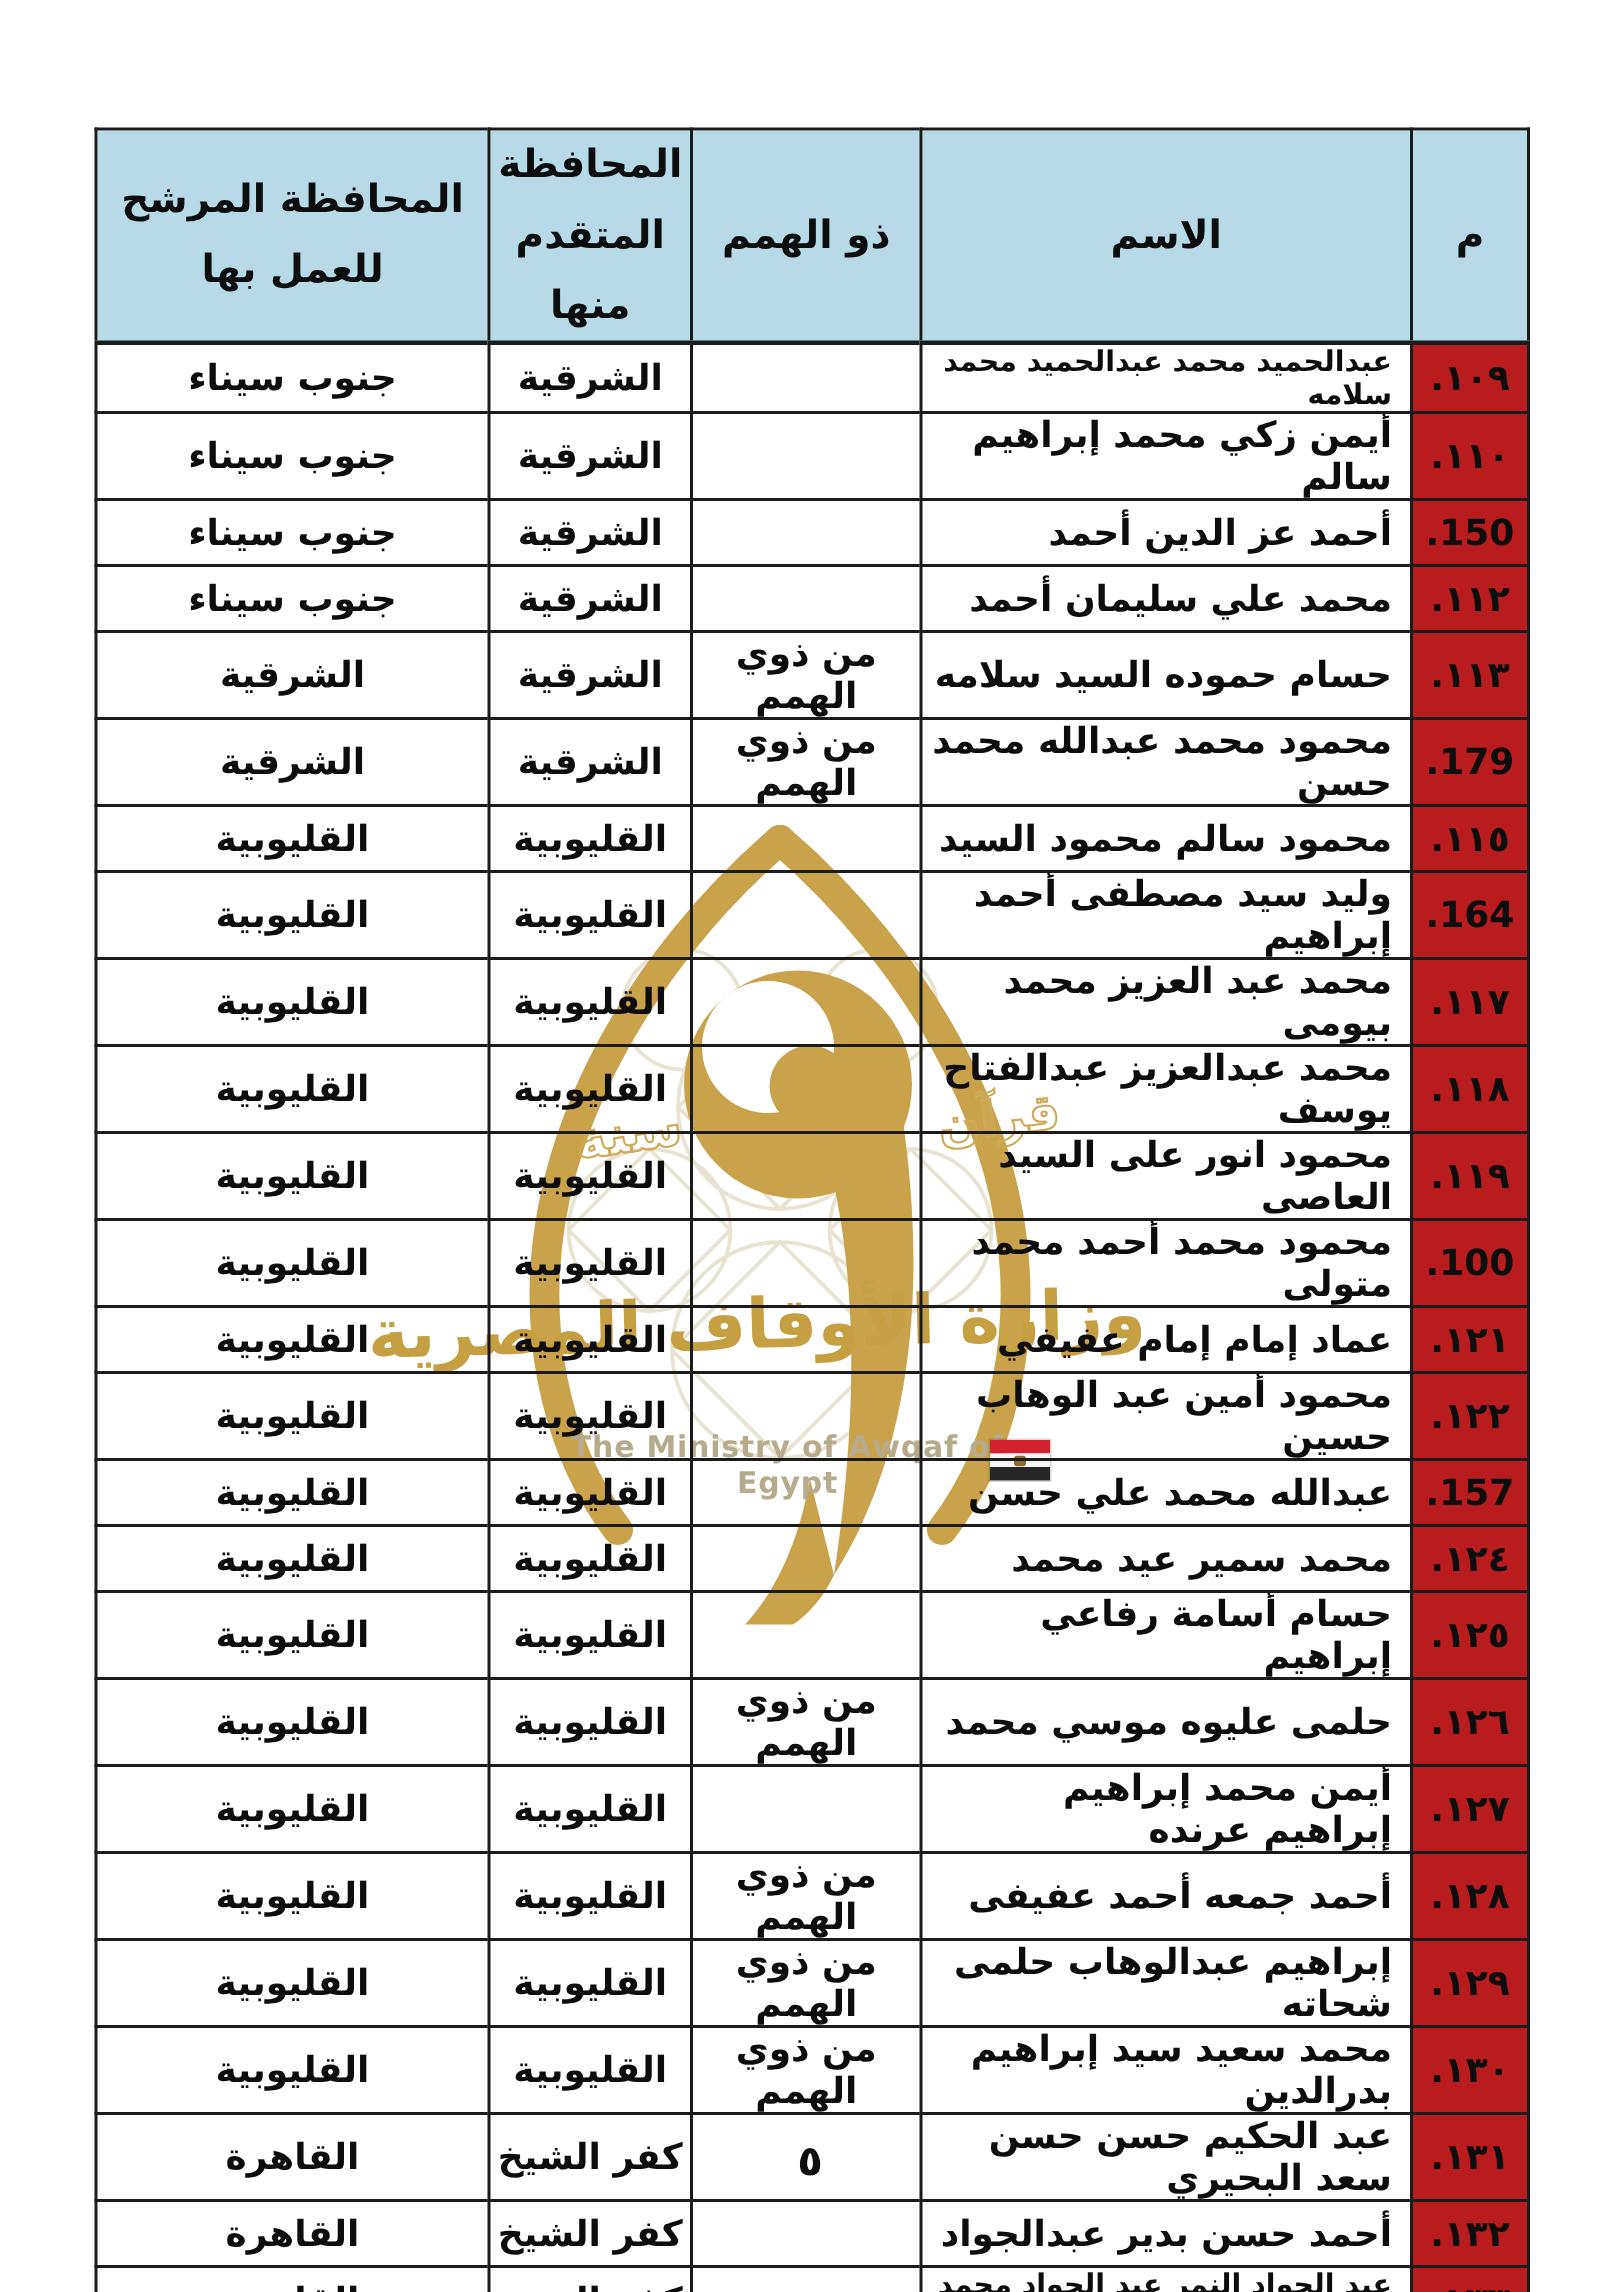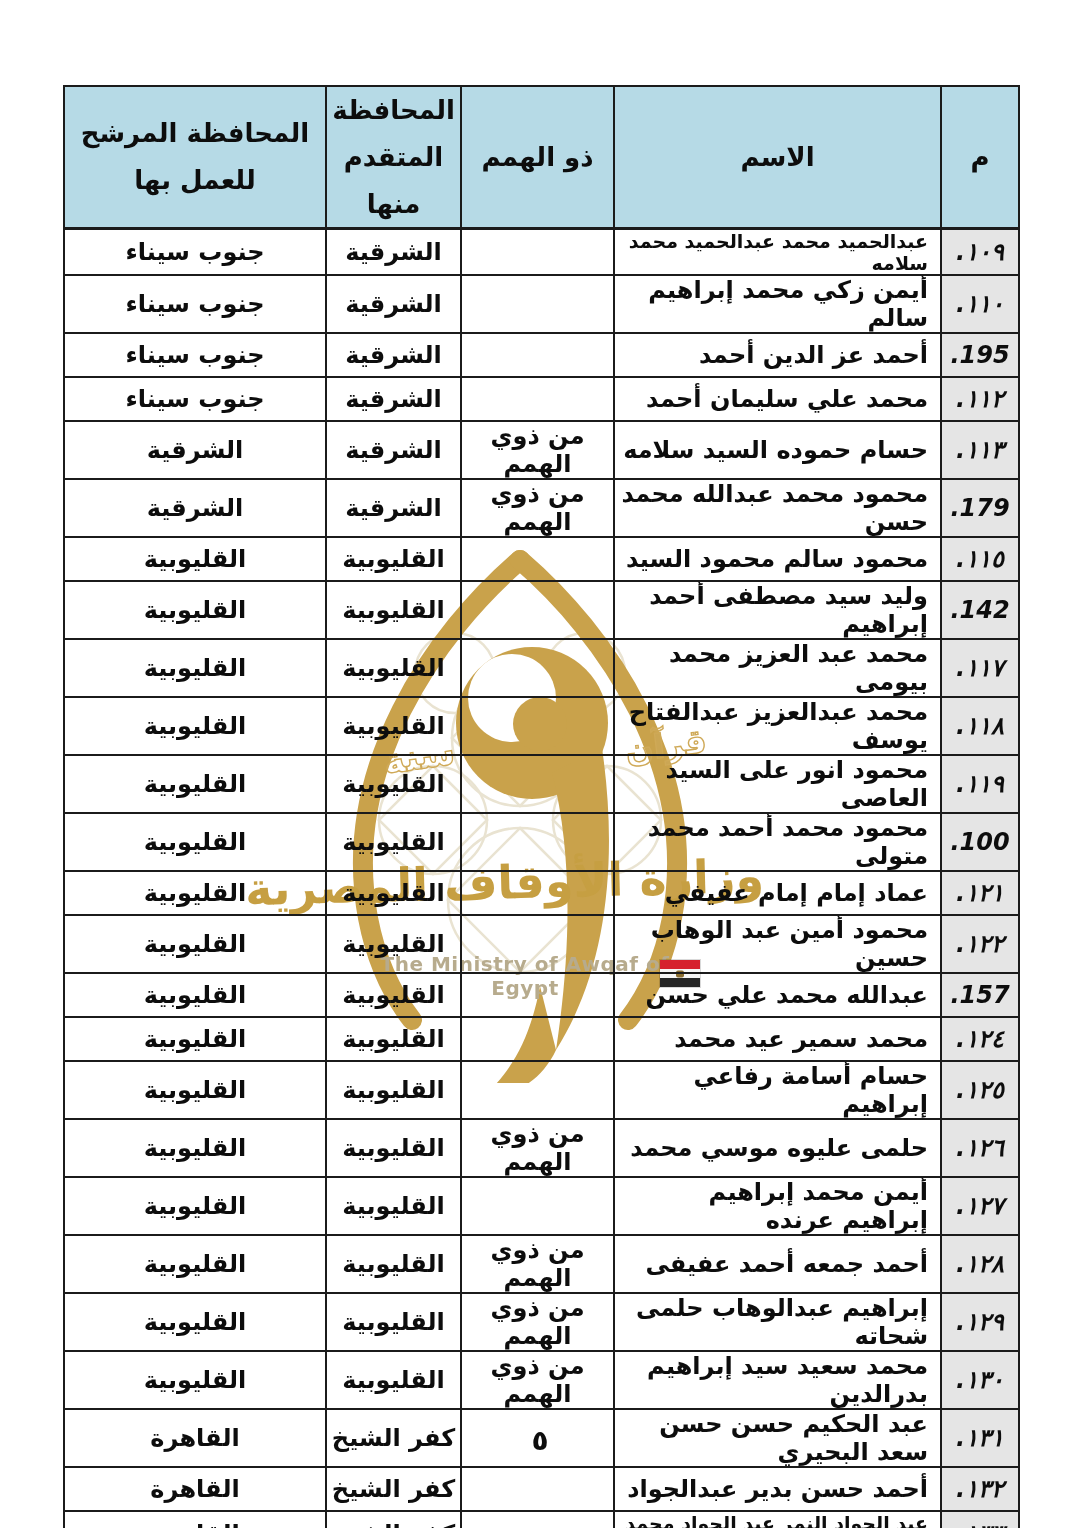--- a/index.html
+++ b/index.html
@@ -40,21 +40,21 @@
     border:2px solid #1b1b1b;color:#0d0d0d;font-weight:bold;
     text-align:center;vertical-align:middle;padding:0 4px;background:transparent;
     overflow:hidden;
   }
   table.roster thead th{
     height:91px;background:#b6dae6;font-size:26px;line-height:1.8;
     border-bottom:3px solid #1b1b1b;
   }
   table.roster tbody tr{height:44px;}
   table.roster tbody td{font-size:24px;}
-  table.roster td.num-col{background:#e5e5e5;font-size:24px;font-style:italic;}
+  table.roster td.num-col{background:#b91c1c;font-size:24px;}
   table.roster td.name-col{text-align:right;padding-right:12px;font-size:24px;}
   table.roster td.name-col.small{font-size:19px;}
 
   
   .page-number{position:absolute;left:515px;top:1424px;width:50px;text-align:center;
     font-size:28px;font-weight:bold;color:#0d0d0d;z-index:2;}
 </style>
 </head>
 <body>
 
@@ -129,21 +129,21 @@
           <td>جنوب سيناء</td>
         </tr>
         <tr>
           <td class="num-col">١١٠.</td>
           <td class="name-col">أيمن زكي محمد إبراهيم سالم</td>
           <td></td>
           <td>الشرقية</td>
           <td>جنوب سيناء</td>
         </tr>
         <tr>
-          <td class="num-col">195.</td>
+          <td class="num-col">150.</td>
           <td class="name-col">أحمد عز الدين أحمد</td>
           <td></td>
           <td>الشرقية</td>
           <td>جنوب سيناء</td>
         </tr>
         <tr>
           <td class="num-col">١١٢.</td>
           <td class="name-col">محمد علي سليمان أحمد</td>
           <td></td>
           <td>الشرقية</td>
@@ -164,21 +164,21 @@
           <td>الشرقية</td>
         </tr>
         <tr>
           <td class="num-col">١١٥.</td>
           <td class="name-col">محمود سالم محمود السيد</td>
           <td></td>
           <td>القليوبية</td>
           <td>القليوبية</td>
         </tr>
         <tr>
-          <td class="num-col">142.</td>
+          <td class="num-col">164.</td>
           <td class="name-col">وليد سيد مصطفى أحمد إبراهيم</td>
           <td></td>
           <td>القليوبية</td>
           <td>القليوبية</td>
         </tr>
         <tr>
           <td class="num-col">١١٧.</td>
           <td class="name-col">محمد عبد العزيز محمد بيومى</td>
           <td></td>
           <td>القليوبية</td>

